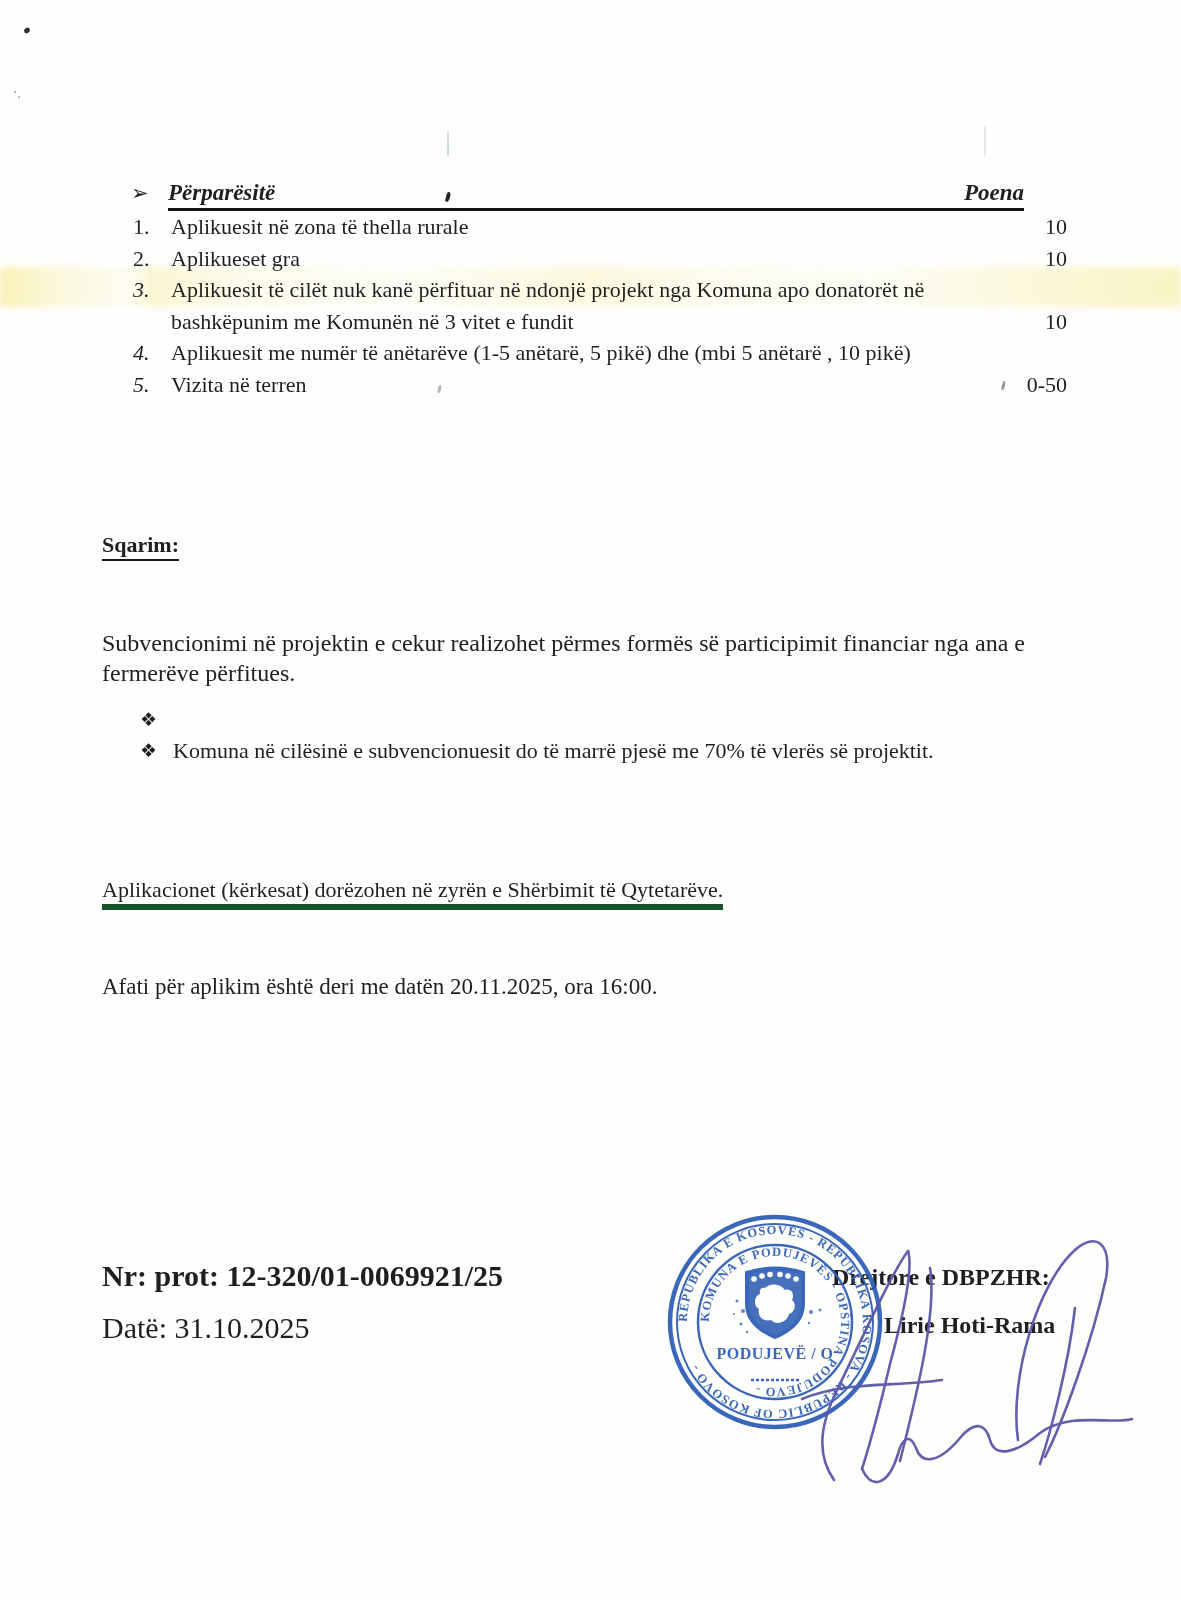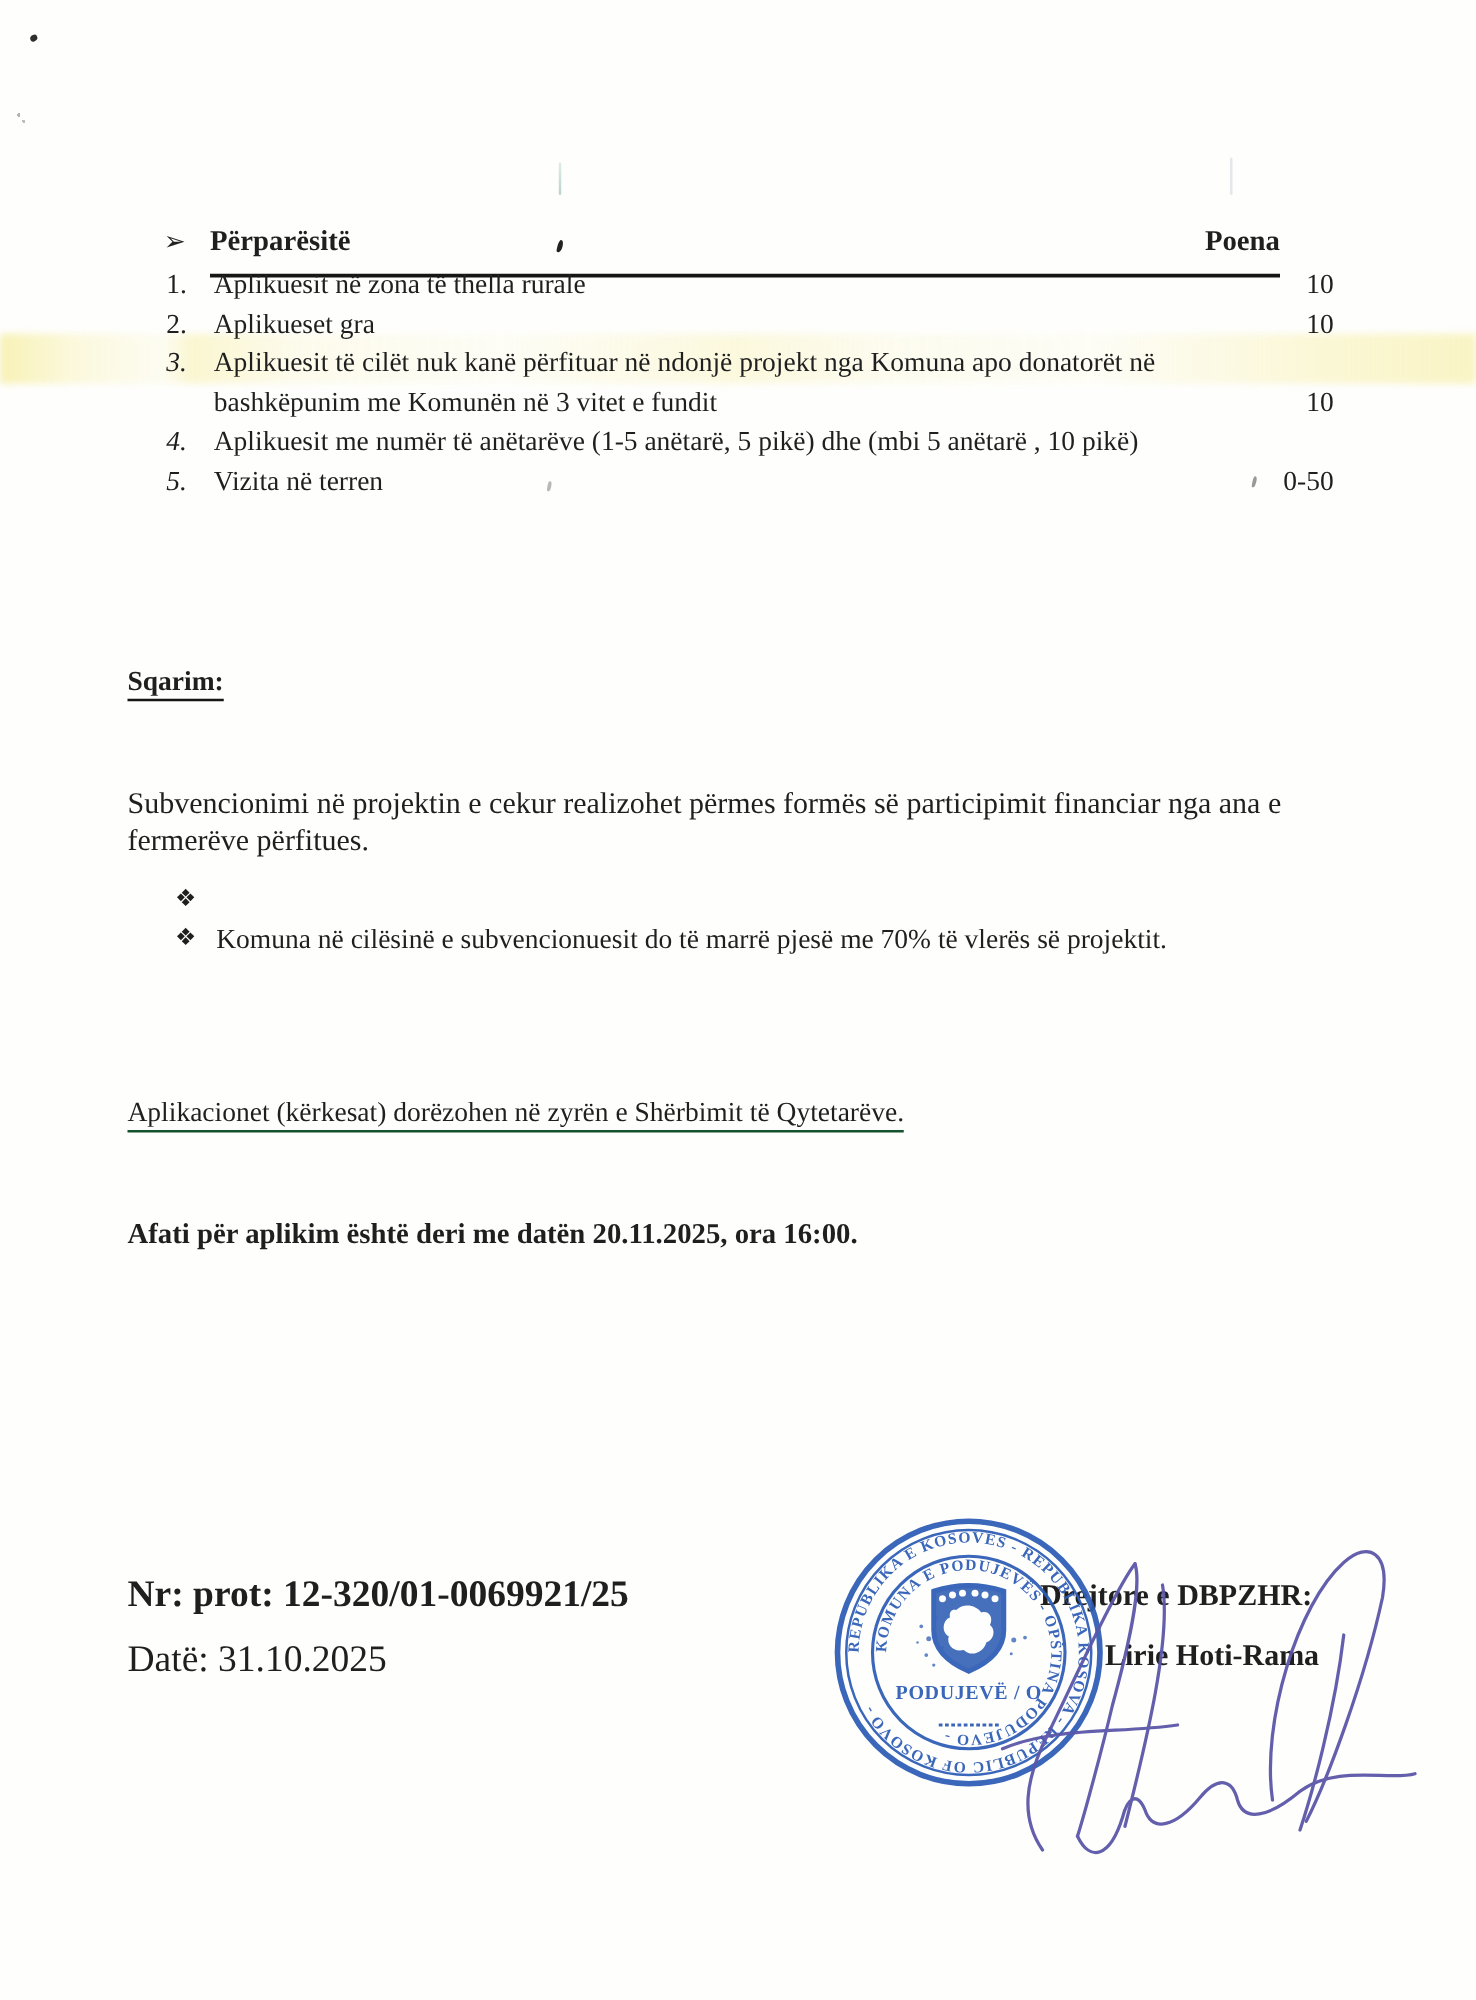--- a/index.html
+++ b/index.html
@@ -6,43 +6,43 @@
   .page{
     position:relative;width:1181px;height:1600px;background:#fefefd;
     font-family:"Liberation Serif","DejaVu Serif",serif;color:#1f1f1f;
     overflow:hidden;
   }
   .abs{position:absolute;}
   .t{white-space:pre-wrap;}
   
   .crit-head{
     left:168px;top:180px;width:856px;display:flex;justify-content:space-between;
-    font-weight:bold;font-size:23px;
-    border-bottom:3.5px solid #161616;padding-bottom:13px;z-index:2;
+    font-weight:bold;font-style:italic;font-size:23px;
+    border-bottom:3.5px solid #161616;padding-bottom:2px;z-index:2;
   }
   .arrow{left:131px;top:181px;font-size:21px;color:#222;z-index:2;}
   
   .crit-list{left:133px;top:211px;width:934px;font-size:22px;line-height:31.5px;z-index:2;}
   .crit-row{display:flex;align-items:flex-start;}
   .crit-num{width:38px;flex:0 0 38px;}
   .crit-num.it{font-style:italic;}
   .crit-text{flex:1 1 auto;}
   .crit-pts{flex:0 0 52px;text-align:right;align-self:flex-end;}
   
   .sqarim-h{left:102px;top:532px;font-size:22px;font-weight:bold;z-index:2;}
   .sqarim-h span{border-bottom:2.5px solid #161616;padding-bottom:2px;}
   .note{left:102px;top:583px;width:975px;font-size:22px;z-index:2;}
   .para{left:102px;top:628px;width:975px;font-size:24px;line-height:30px;z-index:2;}
   .bullets{left:140px;top:704px;width:940px;font-size:22px;line-height:31px;z-index:2;}
   .bullet-row{display:flex;}
   .bullet-sym{flex:0 0 33px;font-size:19px;}
   
   .submission{left:102px;top:877px;font-size:22px;z-index:2;}
-  .submission span{border-bottom:2px solid #14532d;padding-bottom:2px;}
-  .deadline{left:102px;top:974px;font-size:23px;font-weight:bold;z-index:2;}
+  .submission span{border-bottom:6px solid #14532d;padding-bottom:2px;}
+  .deadline{left:102px;top:974px;font-size:23px;font-weight:normal;z-index:2;}
   
   .nrprot{left:102px;top:1259px;font-size:30px;font-weight:bold;z-index:2;}
   .dateline{left:102px;top:1311px;font-size:30px;font-weight:normal;z-index:2;}
   
   .sig-title{left:832px;top:1264px;font-size:24px;font-weight:bold;z-index:2;}
   .sig-name{left:884px;top:1312px;font-size:24px;font-weight:bold;z-index:2;}
   
   .hl-band{
     left:0;top:267px;width:1181px;height:40px;z-index:1;filter:blur(3px);
     background:linear-gradient(90deg,

